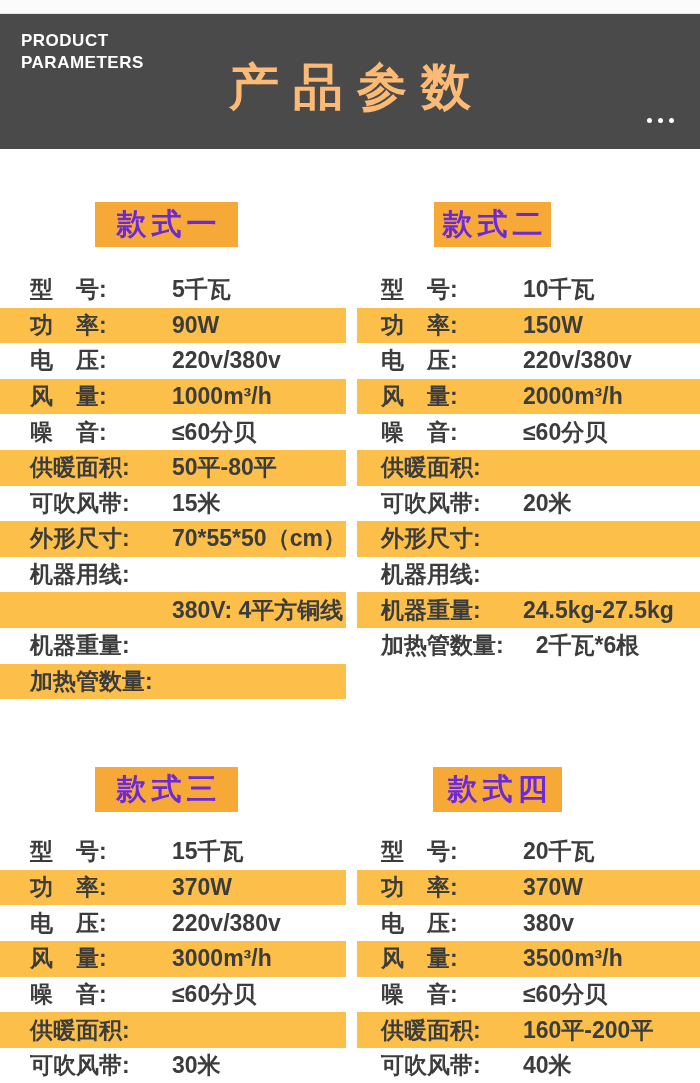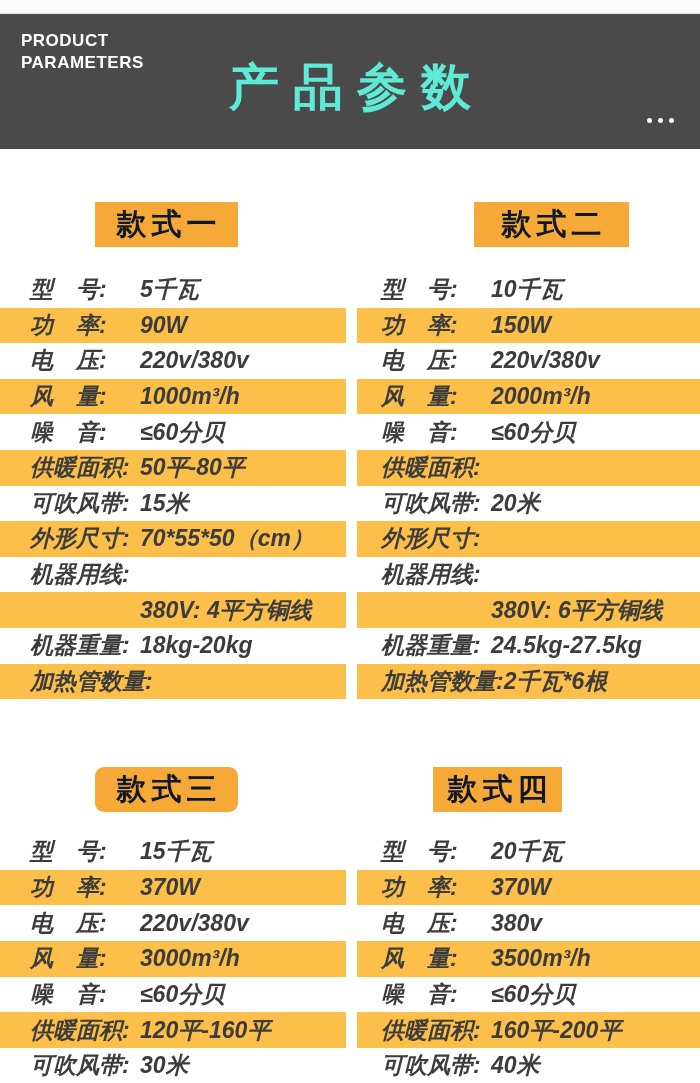--- a/index.html
+++ b/index.html
@@ -24,48 +24,48 @@
     position:absolute;left:0;top:14px;width:700px;height:135px;
     background:var(--header-bg);color:#fff;
   }
   .kicker{
     position:absolute;left:21px;top:16px;
     font-size:17px;font-weight:bold;line-height:22px;letter-spacing:.5px;color:#fff;
   }
   .title{
     position:absolute;left:0;right:0;top:40px;text-align:center;
     font-family:"Liberation Serif","DejaVu Serif",serif;
-    font-size:50px;font-weight:bold;letter-spacing:14px;text-indent:14px;color:#5eead4;
+    font-size:50px;font-weight:bold;letter-spacing:14px;text-indent:14px;color:#fdba74;
   }
   .dots{position:absolute;left:647px;top:104px;display:flex;gap:6px;cursor:pointer;}
   .dots .dot{width:5px;height:5px;border-radius:50%;background:#fff;}
   .badge{
     position:absolute;width:143px;height:45px;background:var(--badge);
-    color:#0f172a;font-weight:bold;font-size:30px;letter-spacing:5px;text-indent:5px;
+    color:#6d28d9;font-weight:bold;font-size:30px;letter-spacing:5px;text-indent:5px;
     display:flex;align-items:center;justify-content:center;white-space:nowrap;
   }
   #badge-1{left:95px;top:202px;}
-  #badge-2{left:434px;top:202px;width:155px;margin-left:40px;}
-  #badge-3{left:95px;top:767px;border-radius:9px;}
+  #badge-2{left:434px;top:202px;width:117px;}
+  #badge-3{left:95px;top:767px;}
   #badge-4{left:433px;top:767px;width:129px;}
-  .rows{position:absolute;width:346px;font-style:italic;}
+  .rows{position:absolute;width:346px;}
   #table-1{left:0;top:272px;}
   #table-2{left:357px;top:272px;width:343px;}
   #table-3{left:0;top:834px;}
   #table-4{left:357px;top:834px;width:343px;}
   .row{
     height:35.6px;display:flex;align-items:center;
     padding-left:30px;font-size:23px;font-weight:600;color:var(--text-dark);
     white-space:nowrap;
   }
   .rows--bottom .row{height:35.7px;}
   #table-2 .row,#table-4 .row{padding-left:24px;}
   .row:nth-child(even){background:var(--row-yellow);}
   .lab{display:inline-block;min-width:110px;}
-  .val{display:inline-block;}
+  .val{display:inline-block;margin-left:32px;}
 </style>
 </head>
 <body>
 
 <div class="page">
   <div class="topstrip"></div>
 
   <div class="header">
     <div class="kicker">
       <div>PRODUCT</div>
@@ -119,21 +119,20 @@
       </div>
       <div class="row">
         <span class="lab">机器用线:</span>
       </div>
       <div class="row">
         <span class="lab"></span>
         <span class="val">380V: 4平方铜线</span>
       </div>
       <div class="row">
         <span class="lab">机器重量:</span>
-        <span class="val">18kg-20kg</span>
       </div>
       <div class="row">
         <span class="lab">加热管数量:</span>
       </div>
     </div>
   <div class="rows rows--top" id="table-2">
       <div class="row">
         <span class="lab">型　号:</span>
         <span class="val">10千瓦</span>
       </div>
@@ -158,24 +157,20 @@
       </div>
       <div class="row">
         <span class="lab">可吹风带:</span>
         <span class="val">20米</span>
       </div>
       <div class="row">
         <span class="lab">外形尺寸:</span>
       </div>
       <div class="row">
         <span class="lab">机器用线:</span>
-      </div>
-      <div class="row">
-        <span class="lab"></span>
-        <span class="val">380V: 6平方铜线</span>
       </div>
       <div class="row">
         <span class="lab">机器重量:</span>
         <span class="val">24.5kg-27.5kg</span>
       </div>
       <div class="row">
         <span class="lab">加热管数量:</span>
         <span class="val">2千瓦*6根</span>
       </div>
     </div>
@@ -195,21 +190,20 @@
       <div class="row">
         <span class="lab">风　量:</span>
         <span class="val">3000m³/h</span>
       </div>
       <div class="row">
         <span class="lab">噪　音:</span>
         <span class="val">≤60分贝</span>
       </div>
       <div class="row">
         <span class="lab">供暖面积:</span>
-        <span class="val">120平-160平</span>
       </div>
       <div class="row">
         <span class="lab">可吹风带:</span>
         <span class="val">30米</span>
       </div>
     </div>
   <div class="rows rows--bottom" id="table-4">
       <div class="row">
         <span class="lab">型　号:</span>
         <span class="val">20千瓦</span>

